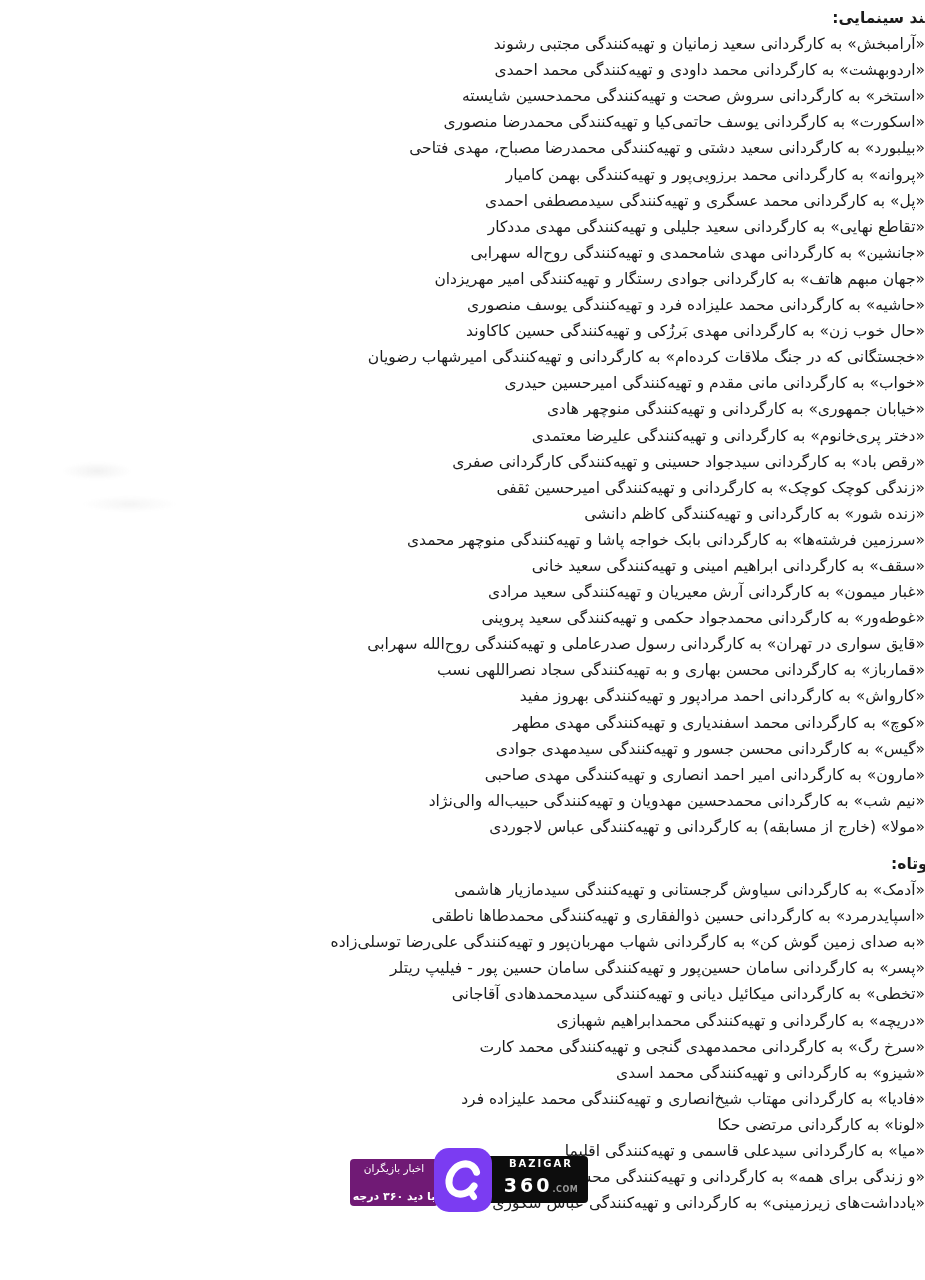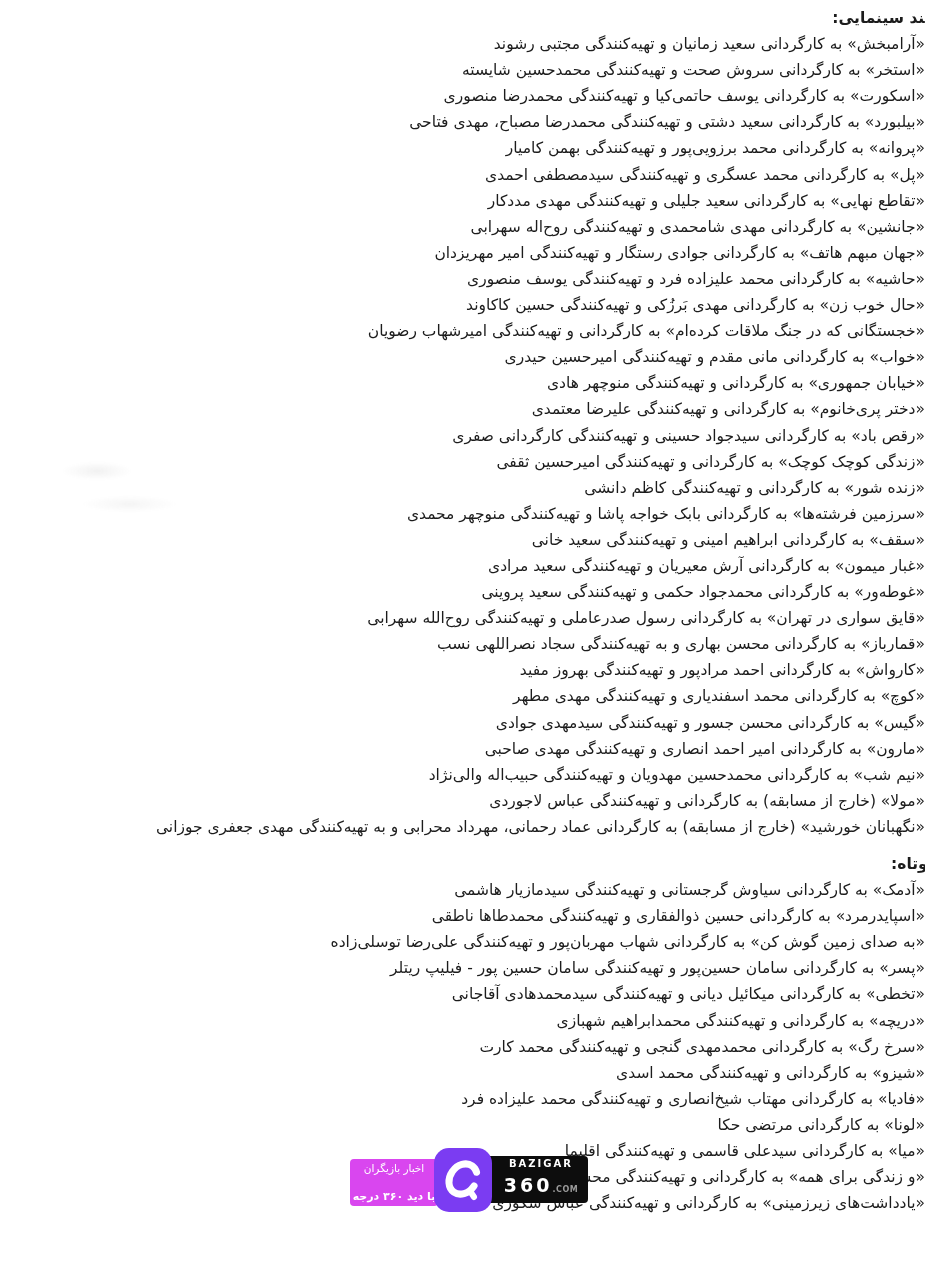--- a/index.html
+++ b/index.html
@@ -32,21 +32,21 @@
     background:
       radial-gradient(closest-side,rgba(120,120,120,0.10),rgba(255,255,255,0)) 0 0/70px 18px no-repeat,
       radial-gradient(closest-side,rgba(120,120,120,0.08),rgba(255,255,255,0)) 20px 34px/95px 16px no-repeat;
     filter:blur(1px);
     pointer-events:none;
   }
   
   .watermark{position:absolute;top:1146px;left:348px;width:242px;height:74px;}
   .wm-left{
     position:absolute;left:2px;top:13px;width:88px;height:47px;
-    background:#d946ef;border-radius:4px;
+    background:#701a75;border-radius:4px;
     color:#ffffff;direction:rtl;text-align:center;
     display:flex;flex-direction:column;justify-content:center;gap:16px;
     padding:0 2px;box-sizing:border-box;
   }
   .wm-left .l1{font-size:10.5px;}
   .wm-left .l2{font-size:11px;font-weight:bold;}
   .wm-icon{
     position:absolute;left:86px;top:2px;width:58px;height:64px;
     background:#7b3cf2;border-radius:15px;
     display:flex;align-items:center;justify-content:center;
@@ -62,20 +62,21 @@
   .wm-brand{font-size:10px;letter-spacing:2px;font-weight:bold;line-height:15px;}
   .wm-360{font-size:19px;font-weight:bold;letter-spacing:3px;line-height:28px;}
   .wm-com{font-size:8px;color:#9a9a9a;letter-spacing:0.5px;vertical-align:baseline;}
 </style>
 </head>
 <body>
 
 <div class="content" id="content">
     <div class="section-title">اسامی فیلم‌های بلند سینمایی:</div>
     <div class="line">«آرامبخش» به کارگردانی سعید زمانیان و تهیه‌کنندگی مجتبی رشوند</div>
+    <div class="line">«اردوبهشت» به کارگردانی محمد داودی و تهیه‌کنندگی محمد احمدی</div>
     <div class="line">«استخر» به کارگردانی سروش صحت و تهیه‌کنندگی محمدحسین شایسته</div>
     <div class="line">«اسکورت» به کارگردانی یوسف حاتمی‌کیا و تهیه‌کنندگی محمدرضا منصوری</div>
     <div class="line">«بیلبورد» به کارگردانی سعید دشتی و تهیه‌کنندگی محمدرضا مصباح، مهدی فتاحی</div>
     <div class="line">«پروانه» به کارگردانی محمد برزویی‌پور و تهیه‌کنندگی بهمن کامیار</div>
     <div class="line">«پل» به کارگردانی محمد عسگری و تهیه‌کنندگی سیدمصطفی احمدی</div>
     <div class="line">«تقاطع نهایی» به کارگردانی سعید جلیلی و تهیه‌کنندگی مهدی مددکار</div>
     <div class="line">«جانشین» به کارگردانی مهدی شامحمدی و تهیه‌کنندگی روح‌اله سهرابی</div>
     <div class="line">«جهان مبهم هاتف» به کارگردانی جوادی رستگار و تهیه‌کنندگی امیر مهریزدان</div>
     <div class="line">«حاشیه» به کارگردانی محمد علیزاده فرد و تهیه‌کنندگی یوسف منصوری</div>
     <div class="line">«حال خوب زن» به کارگردانی مهدی بَرزُکی و تهیه‌کنندگی حسین کاکاوند</div>
@@ -91,21 +92,20 @@
     <div class="line">«غبار میمون» به کارگردانی آرش معیریان و تهیه‌کنندگی سعید مرادی</div>
     <div class="line">«غوطه‌ور» به کارگردانی محمدجواد حکمی و تهیه‌کنندگی سعید پروینی</div>
     <div class="line">«قایق سواری در تهران» به کارگردانی رسول صدرعاملی و تهیه‌کنندگی روح‌الله سهرابی</div>
     <div class="line">«قمارباز» به کارگردانی محسن بهاری و به تهیه‌کنندگی سجاد نصراللهی نسب</div>
     <div class="line">«کارواش» به کارگردانی احمد مرادپور و تهیه‌کنندگی بهروز مفید</div>
     <div class="line">«کوچ» به کارگردانی محمد اسفندیاری و تهیه‌کنندگی مهدی مطهر</div>
     <div class="line">«گیس» به کارگردانی محسن جسور و تهیه‌کنندگی سیدمهدی جوادی</div>
     <div class="line">«مارون» به کارگردانی امیر احمد انصاری و تهیه‌کنندگی مهدی صاحبی</div>
     <div class="line">«نیم شب» به کارگردانی محمدحسین مهدویان و تهیه‌کنندگی حبیب‌اله والی‌نژاد</div>
     <div class="line">«مولا» (خارج از مسابقه) به کارگردانی و تهیه‌کنندگی عباس لاجوردی</div>
-    <div class="line">«نگهبانان خورشید» (خارج از مسابقه) به کارگردانی عماد رحمانی، مهرداد محرابی و به تهیه‌کنندگی مهدی جعفری جوزانی</div>
     <div class="section-title second">اسامی فیلم‌های کوتاه:</div>
     <div class="line">«آدمک» به کارگردانی سیاوش گرجستانی و تهیه‌کنندگی سیدمازیار هاشمی</div>
     <div class="line">«اسپایدرمرد» به کارگردانی حسین ذوالفقاری و تهیه‌کنندگی محمدطاها ناطقی</div>
     <div class="line">«به صدای زمین گوش کن» به کارگردانی شهاب مهربان‌پور و تهیه‌کنندگی علی‌رضا توسلی‌زاده</div>
     <div class="line">«پسر» به کارگردانی سامان حسین‌پور و تهیه‌کنندگی سامان حسین پور - فیلیپ ریتلر</div>
     <div class="line">«تخطی» به کارگردانی میکائیل دیانی و تهیه‌کنندگی سیدمحمدهادی آقاجانی</div>
     <div class="line">«دریچه» به کارگردانی و تهیه‌کنندگی محمدابراهیم شهبازی</div>
     <div class="line">«سرخ رگ» به کارگردانی محمدمهدی گنجی و تهیه‌کنندگی محمد کارت</div>
     <div class="line">«شیزو» به کارگردانی و تهیه‌کنندگی محمد اسدی</div>
     <div class="line">«فادیا» به کارگردانی مهتاب شیخ‌انصاری و تهیه‌کنندگی محمد علیزاده فرد</div>

